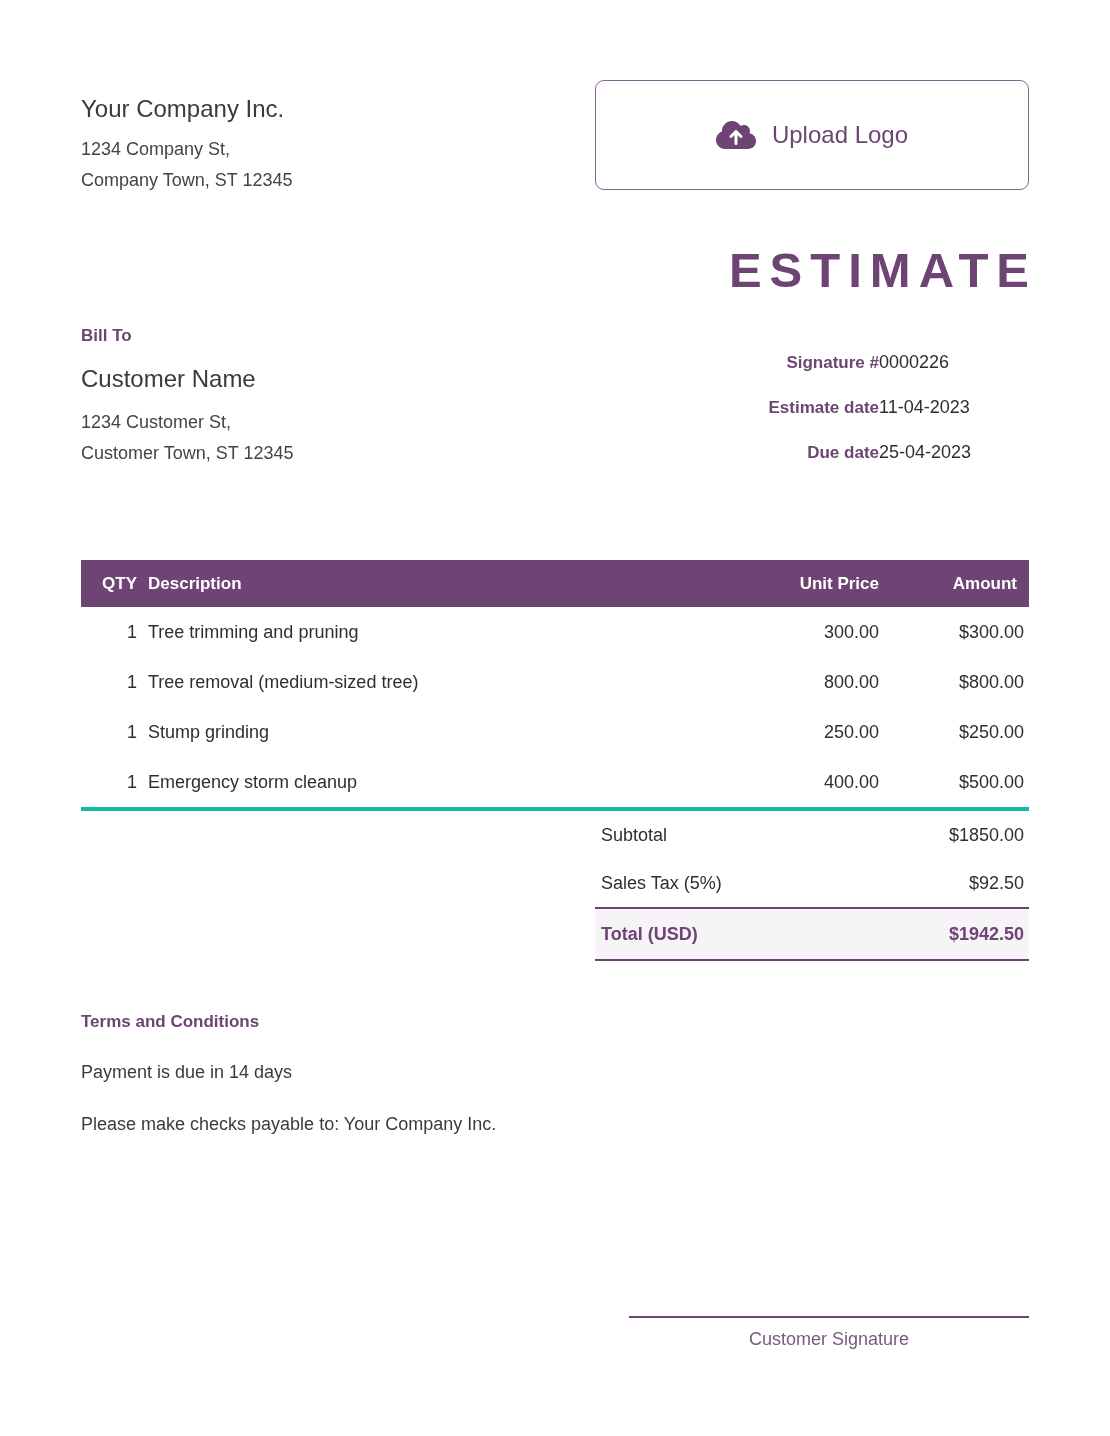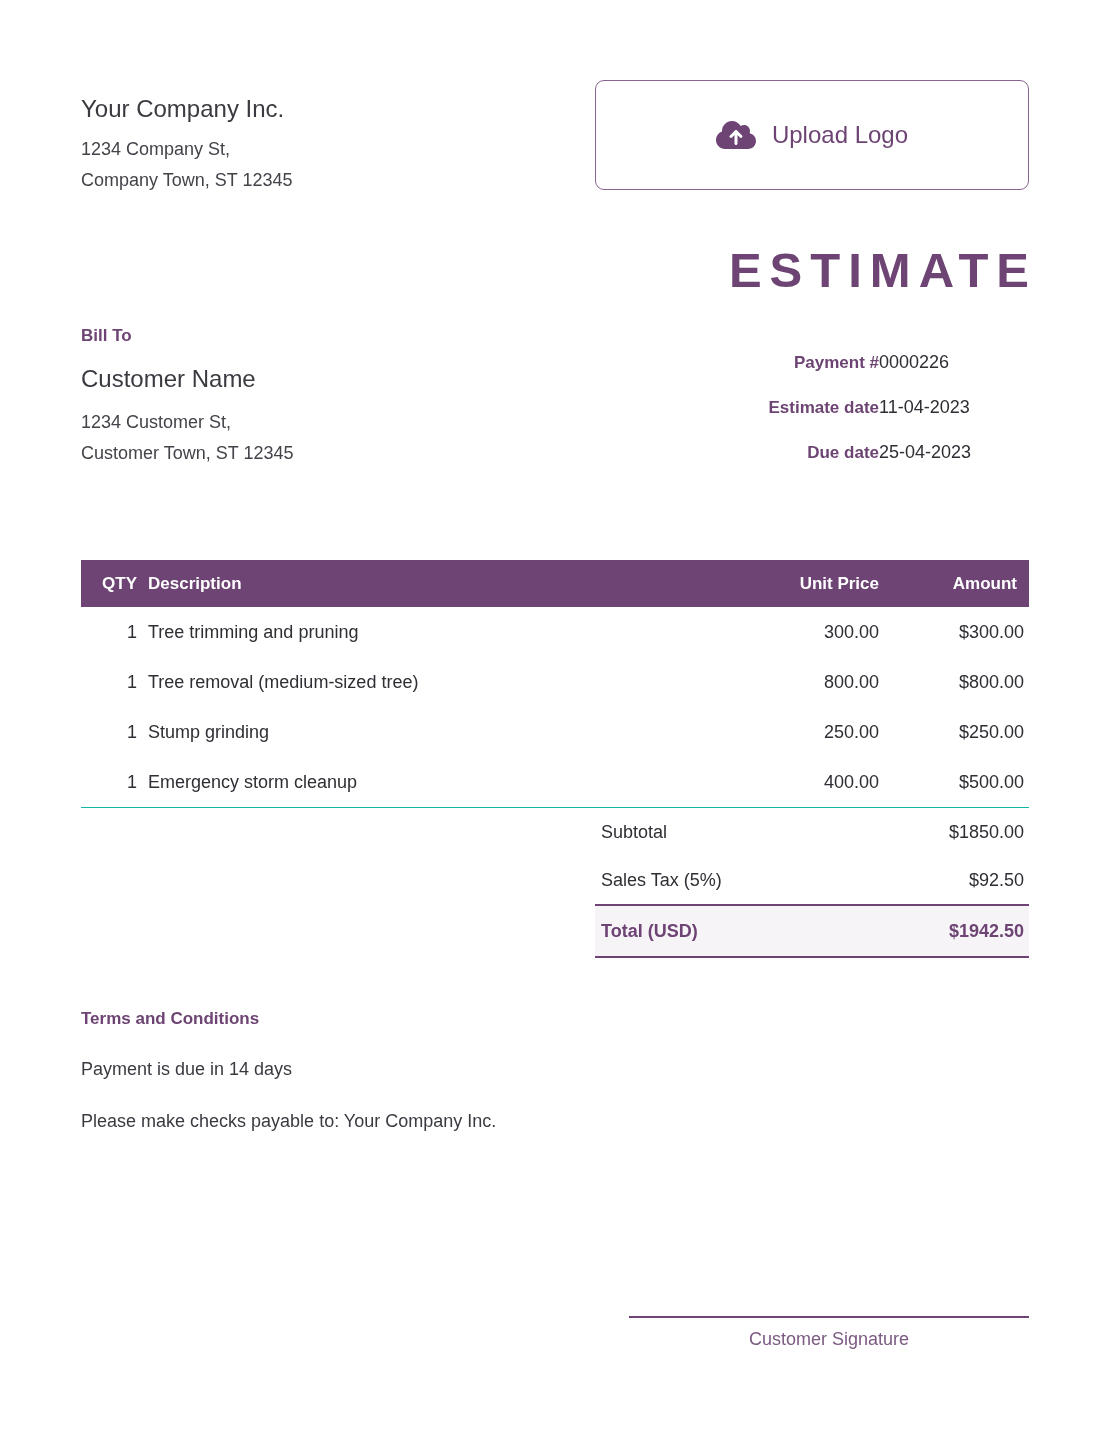--- a/index.html
+++ b/index.html
@@ -30,21 +30,21 @@
   
   .info-row { display:flex; justify-content:space-between; margin-top:22px; }
   .billto-heading { font-size:17px; font-weight:bold; color:#6d4473; line-height:22px; }
   .customer-name { margin-top:16px; font-size:24px; line-height:32px; color:#3a3a41; }
   .customer-addr { margin-top:12px; font-size:18px; line-height:31px; color:#43434a; }
   .meta { padding-top:24px; width:360px; }
   .meta-row { display:flex; align-items:baseline; justify-content:flex-end; margin-bottom:18px; line-height:26px; }
   .meta-label { flex:1; text-align:right; font-size:17px; font-weight:bold; color:#6d4473; }
   .meta-value { width:150px; font-size:18px; color:#2e2e34; }
   
-  .items { margin-top:76px; border-bottom:1px solid #14b8a6; }
+  .items { margin-top:76px; border-bottom:4px solid #14b8a6; }
   .tr { display:grid; grid-template-columns:56px 11px 1fr 170px 150px; align-items:center; }
   .thead { background:#6d4473; color:#ffffff; font-weight:bold; font-size:17px; height:47px; }
   .c-qty { text-align:right; padding-left:14px; }
   .c-desc { grid-column:3; text-align:left; }
   .c-price { text-align:right; }
   .c-amount { text-align:right; }
   .thead .c-amount { padding-right:12px; }
   .tbody .tr { height:50px; font-size:18px; color:#2e2e34; }
   .tbody .c-amount { padding-right:5px; }
   
@@ -96,21 +96,21 @@
     <div>
       <div class="billto-heading">Bill To</div>
       <div class="customer-name">Customer Name</div>
       <div class="customer-addr">
         <div>1234 Customer St,</div>
         <div>Customer Town, ST 12345</div>
       </div>
     </div>
     <div class="meta">
       <div class="meta-row">
-        <span class="meta-label">Payment #</span>
+        <span class="meta-label">Signature #</span>
         <span class="meta-value">0000226</span>
       </div>
       <div class="meta-row">
         <span class="meta-label">Estimate date</span>
         <span class="meta-value">11-04-2023</span>
       </div>
       <div class="meta-row">
         <span class="meta-label">Due date</span>
         <span class="meta-value">25-04-2023</span>
       </div>

